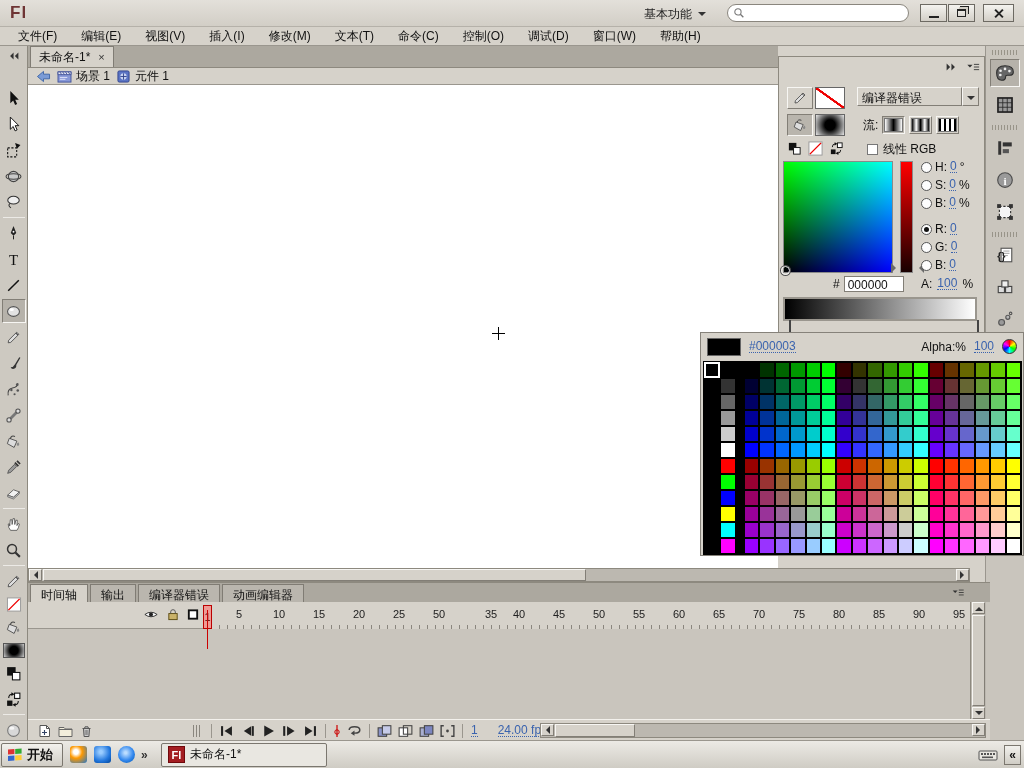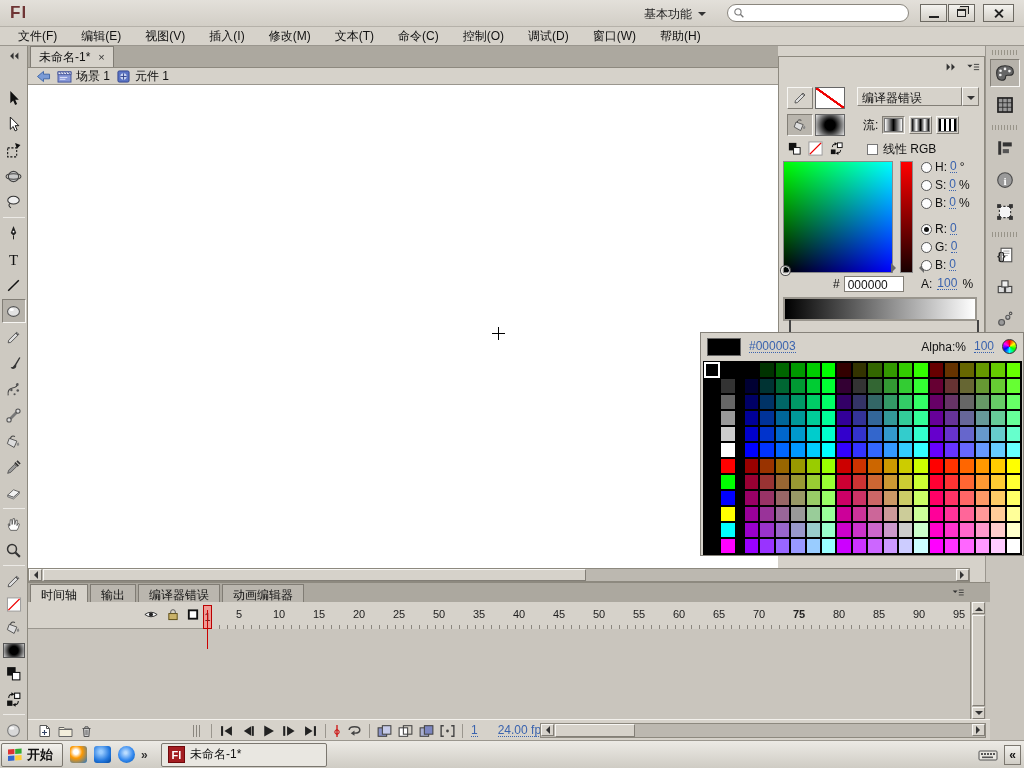--- a/index.html
+++ b/index.html
@@ -955,29 +955,29 @@
         </svg>
       </span>
     <div id="ruler">
         <span id="fnum-1" class="fnum">1</span>
         <span class="fnum" style="left: 36px;">5</span>
         <span class="fnum" style="left: 76px;">10</span>
         <span class="fnum" style="left: 116px;">15</span>
         <span class="fnum" style="left: 156px;">20</span>
         <span class="fnum" style="left: 196px;">25</span>
         <span class="fnum" style="left: 236px;">50</span>
-        <span class="fnum" style="left: 276px;">35</span>
+        <span class="fnum" style="left: 288px;">35</span>
         <span class="fnum" style="left: 316px;">40</span>
         <span class="fnum" style="left: 356px;">45</span>
         <span class="fnum" style="left: 396px;">50</span>
         <span class="fnum" style="left: 436px;">55</span>
         <span class="fnum" style="left: 476px;">60</span>
         <span class="fnum" style="left: 516px;">65</span>
         <span class="fnum" style="left: 556px;">70</span>
-        <span class="fnum" style="left: 596px; font-weight: bold;">75</span>
+        <span class="fnum" style="left: 596px;">75</span>
         <span class="fnum" style="left: 636px;">80</span>
         <span class="fnum" style="left: 676px;">85</span>
         <span class="fnum" style="left: 716px;">90</span>
         <span class="fnum" style="left: 756px;">95</span>
       </div>
   </div>
   <div id="playhead"></div>
   <div id="tl-empty"></div>
   <div id="tl-vscroll">
     <div class="sb-btn">

